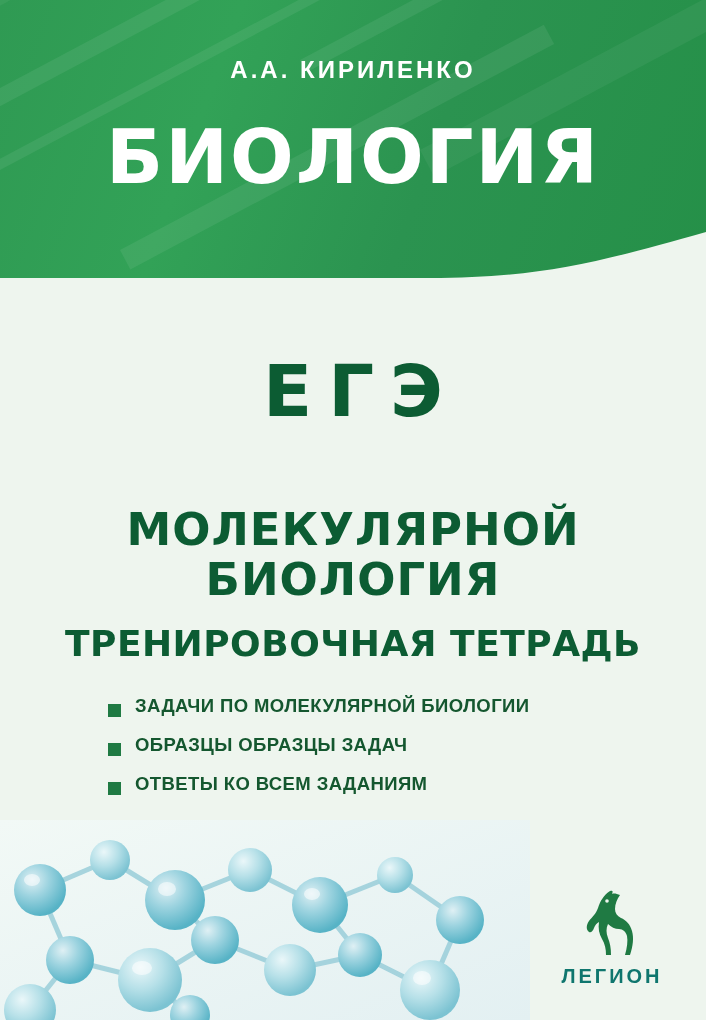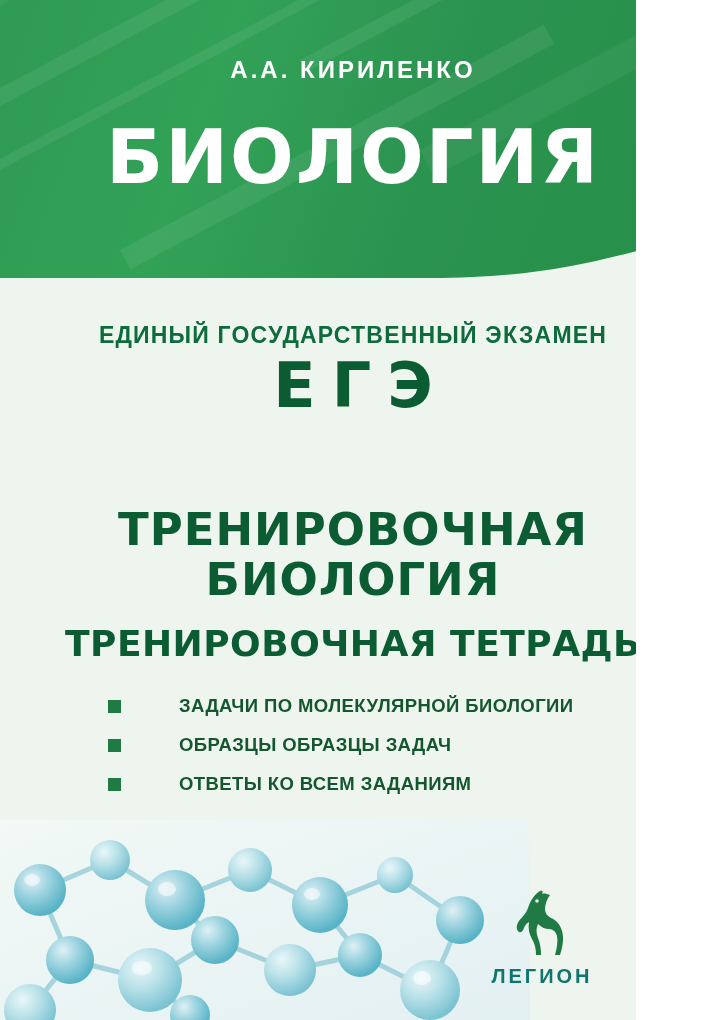--- a/index.html
+++ b/index.html
@@ -6,21 +6,21 @@
     margin: 0;
     padding: 0;
     background: #ffffff;
   }
   body {
     font-family: "Liberation Sans", sans-serif;
   }
 
   .cover {
     position: relative;
-    width: 636px;
+    width: 706px;
     height: 1020px;
     overflow: hidden;
     background: #eef5ee;
   }
 
   
   .top-band {
     position: absolute;
     top: 0; left: 0;
     width: 706px;
@@ -89,21 +89,21 @@
     letter-spacing: 1.2px;
     font-family: "Liberation Sans", sans-serif;
   }
   .ege {
     position: absolute;
     top: 352px;
     left: 0;
     width: 706px;
     text-align: center;
     color: #0c5c33;
-    font-size: 62px;
+    font-size: 72px;
     font-weight: bold;
     letter-spacing: 16px;
     line-height: 1.1;
     text-indent: 16px;
     font-family: "DejaVu Sans", sans-serif;
   }
 
   .topic {
     position: absolute;
     top: 505px;
@@ -120,23 +120,22 @@
 
   
   .features {
     position: absolute;
     top: 695px;
     left: 108px;
     width: 520px;
   }
   .feature {
     display: flex;
-    align-items: center;
+    align-items: flex-end;
     margin-bottom: 17px;
-    gap: 44px;
   }
   .feature .marker {
     width: 13px;
     height: 13px;
     background: #1f7a43;
     margin-right: 14px;
     flex: 0 0 auto;
   }
   .feature .txt {
     color: #14572f;
@@ -192,25 +191,24 @@
   </div>
 
   <svg class="band-curve" viewBox="0 0 706 70" preserveAspectRatio="none">
     <path d="M0,0 L706,0 L706,70 L0,70 Z" fill="none"></path>
     <path d="M0,46 C160,46 300,46 430,46 C540,46 600,30 706,0 L706,70 L0,70 Z" fill="#eef5ee"></path>
   </svg>
 
   <div class="author">А.А. КИРИЛЕНКО</div>
   <div class="subject">БИОЛОГИЯ</div>
 
-  <div class="exam-line">ЕДИНЫЙ ГОСУДАРСТВЕННЫЙ ЭКЗАМЕН</div>
   <div class="ege">ЕГЭ</div>
 
   <div class="topic">
-    <div class="l1">ТРЕНИРОВОЧНАЯ</div>
+    <div class="l1">МОЛЕКУЛЯРНОЙ</div>
     <div class="l2">БИОЛОГИЯ</div>
     <div class="l3">ТРЕНИРОВОЧНАЯ ТЕТРАДЬ</div>
   </div>
 
   <div class="features">
     <div class="feature">
       <span class="marker"></span>
       <span class="txt">ЗАДАЧИ ПО МОЛЕКУЛЯРНОЙ БИОЛОГИИ</span>
     </div>
     <div class="feature">

